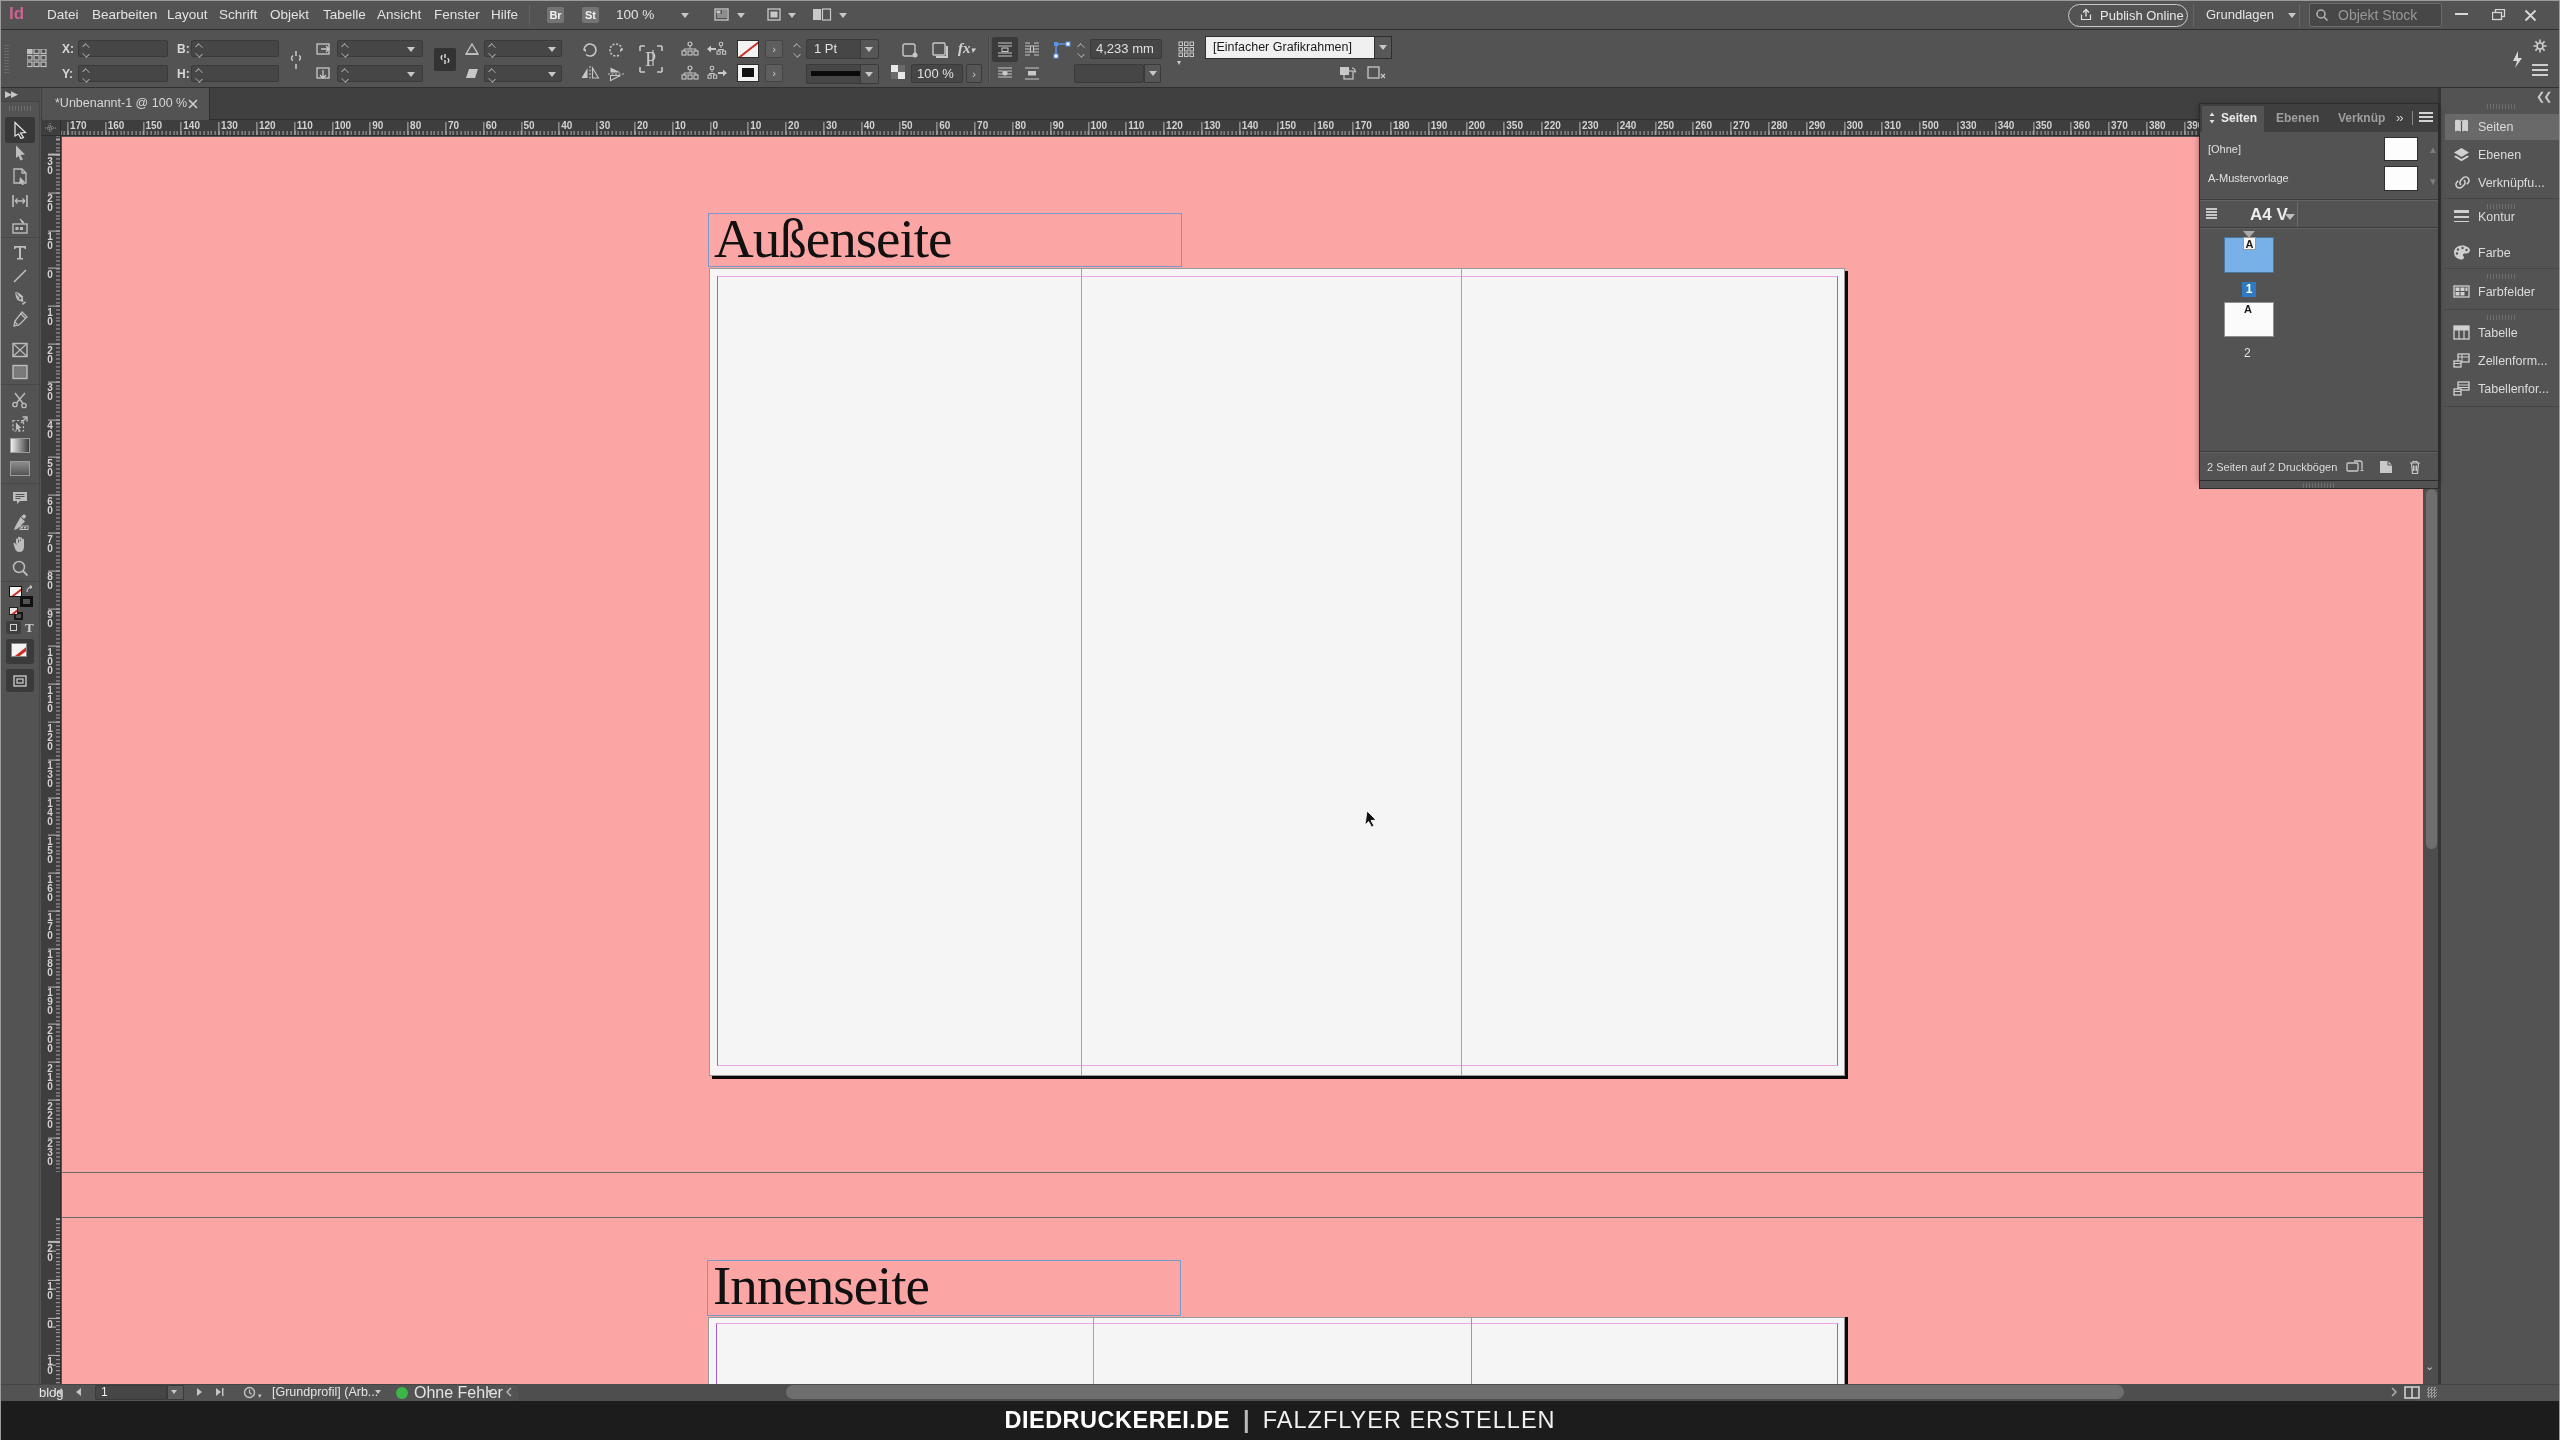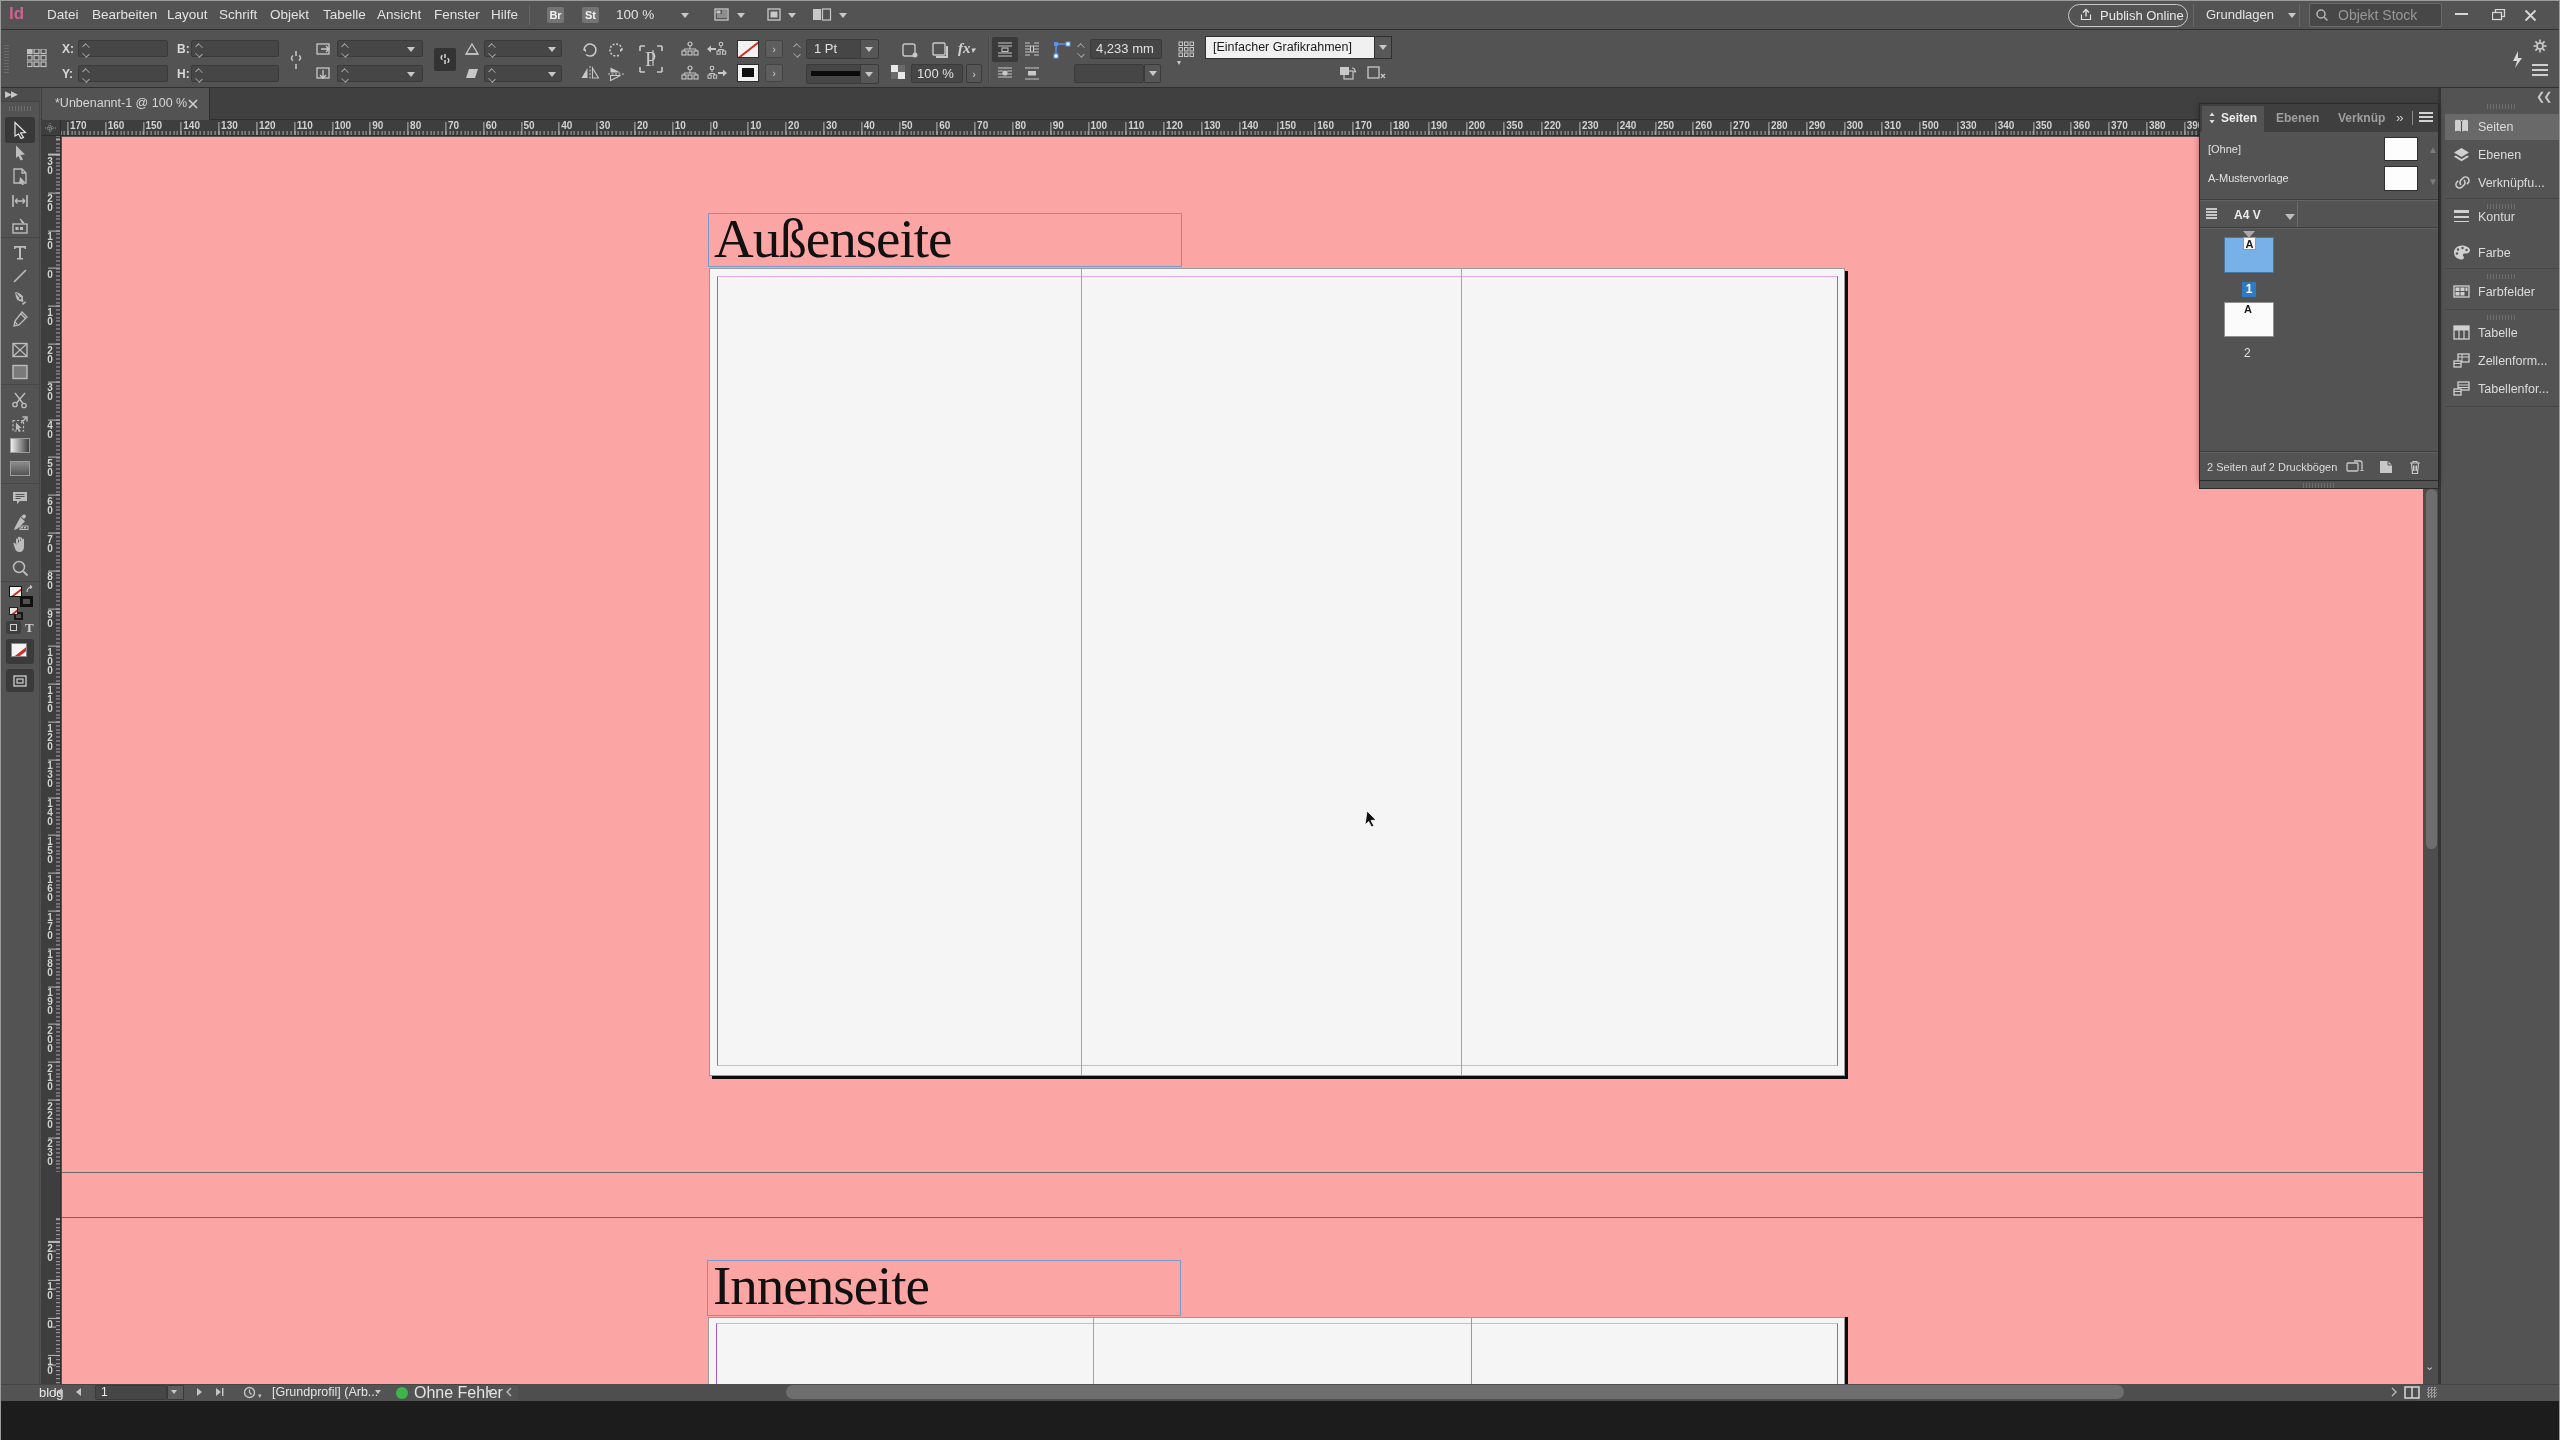--- a/index.html
+++ b/index.html
@@ -651,21 +651,21 @@
 <div class="abs" style="left:219px;top:8px;width:14px;height:2px;background:#d2d2d2;box-shadow:0 4px 0 #d2d2d2,0 8px 0 #d2d2d2"></div>
 <div class="abs" style="left:8px;top:39px;color:#e0e0e0;font-size:11px">[Ohne]</div>
 <div class="abs" style="left:184px;top:33px;width:34px;height:24px;background:#fdfdfd;border:1px solid #2f2f2f"></div>
 <div class="abs" style="left:8px;top:68px;color:#e0e0e0;font-size:11px">A-Mustervorlage</div>
 <div class="abs" style="left:184px;top:62px;width:34px;height:25px;background:#fdfdfd;border:1px solid #2f2f2f"></div>
 <div class="abs" style="left:228px;top:40px;color:#7c7c7c;font-size:10px">▲</div>
 <div class="abs" style="left:228px;top:72px;color:#7c7c7c;font-size:10px">▼</div>
 <div class="abs" style="left:0;top:95px;width:238px;height:1px;background:#3c3c3c"></div>
 <div class="abs" style="left:0;top:96px;width:238px;height:1px;background:#646464"></div>
 <div class="abs" style="left:6px;top:104px;width:11px;height:2px;background:#c8c8c8;box-shadow:0 3px 0 #c8c8c8,0 6px 0 #c8c8c8,0 9px 0 #c8c8c8"></div>
-<div class="abs" style="left:34px;top:100px;color:#ececec;font-size:12px;font-weight:bold;line-height:22px">A4 V</div>
+<div class="abs" style="left:50px;top:100px;color:#ececec;font-size:17px;font-weight:bold;line-height:22px">A4 V</div>
 <div class="abs" style="left:85px;top:110px;width:0;height:0;border-left:5px solid transparent;border-right:5px solid transparent;border-top:6px solid #bdbdbd"></div>
 <div class="abs" style="left:97px;top:98px;width:1px;height:25px;background:#6b6b6b"></div>
 <div class="abs" style="left:0;top:123px;width:238px;height:1px;background:#3c3c3c"></div>
 <div class="abs" style="left:0;top:124px;width:238px;height:1px;background:#606060"></div>
 <div class="abs" style="left:43px;top:127px;width:0;height:0;border-left:6px solid transparent;border-right:6px solid transparent;border-top:7px solid #a9a9a9"></div>
 <div class="abs" style="left:24px;top:133px;width:50px;height:36px;background:#78b0e8;border:1px solid #4a769e"></div>
 <div class="abs" style="left:43px;top:133px;width:13px;height:13px;background:#f8f8f8;border:1px solid #999;color:#1a1a1a;font-size:11px;font-weight:bold;text-align:center;line-height:13px">A</div>
 <div class="abs" style="left:42px;top:178px;width:14px;height:15px;background:#2e7bc3;color:#fff;font-size:12px;font-weight:bold;text-align:center;line-height:15px">1</div>
 <div class="abs" style="left:24px;top:198px;width:50px;height:35px;background:#fbfbfb;border:1px solid #8f8f8f"></div>
 <div class="abs" style="left:44px;top:199px;color:#1a1a1a;font-size:11px;font-weight:bold">A</div>
@@ -727,12 +727,13 @@
 <div class="abs" style="left:786px;top:1385px;width:1338px;height:14px;background:#6e6e6e;border-radius:7px"></div>
 <svg width="8" height="10" viewBox="0 0 8 10" style="position:absolute;left:2390px;top:1387px">
       <path d="M2 1l4 4-4 4" fill="none" stroke="#b8b8b8" stroke-width="1.4"></path>
     </svg>
 <svg width="16" height="13" viewBox="0 0 16 13" style="position:absolute;left:2404px;top:1386px">
       <rect x="1" y="1" width="14" height="11" fill="none" stroke="#d8d8d8" stroke-width="1.5"></rect>
       <path d="M8 1v11" stroke="#d8d8d8" stroke-width="1.5"></path>
     </svg>
 <div class="abs" style="left:2427px;top:1387px;width:10px;height:11px;background-image:repeating-conic-gradient(#9a9a9a 0 25%,transparent 0 50%);background-size:3px 3px"></div>
 <div class="abs" style="left:0;top:1401px;width:2560px;height:39px;background:#1c1c1c"></div>
+<div class="abs" style="left:0;top:1401px;width:2560px;height:39px;color:#fff;text-align:center;font-size:23.5px;line-height:38px"><span style="font-weight:bold;letter-spacing:0.5px">DIEDRUCKEREI.DE</span><span style="color:#bbb;font-weight:bold">&nbsp; | &nbsp;</span><span style="font-weight:normal;color:#f0f0f0;letter-spacing:1px">FALZFLYER ERSTELLEN</span></div>
 </div>
 </body></html>

